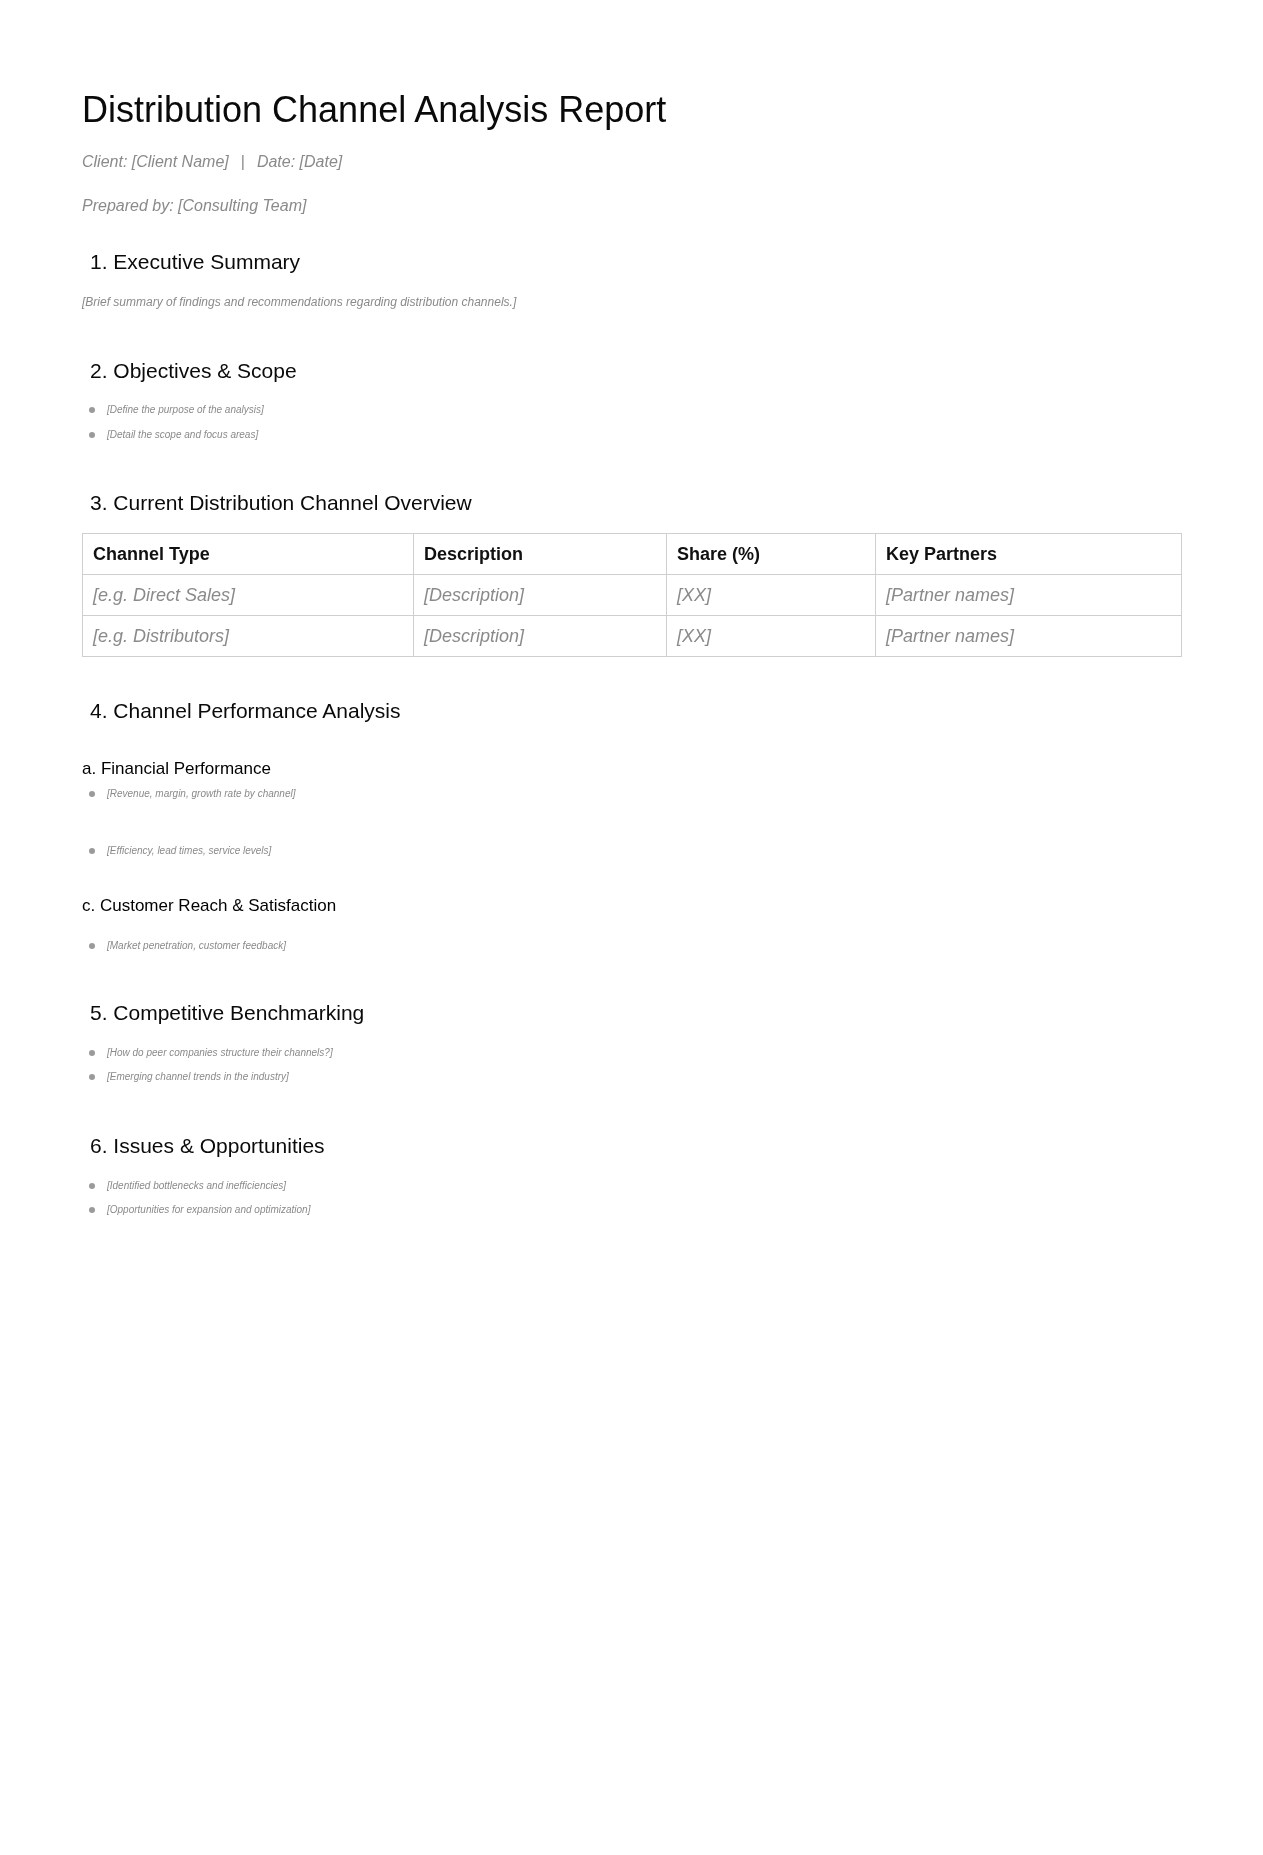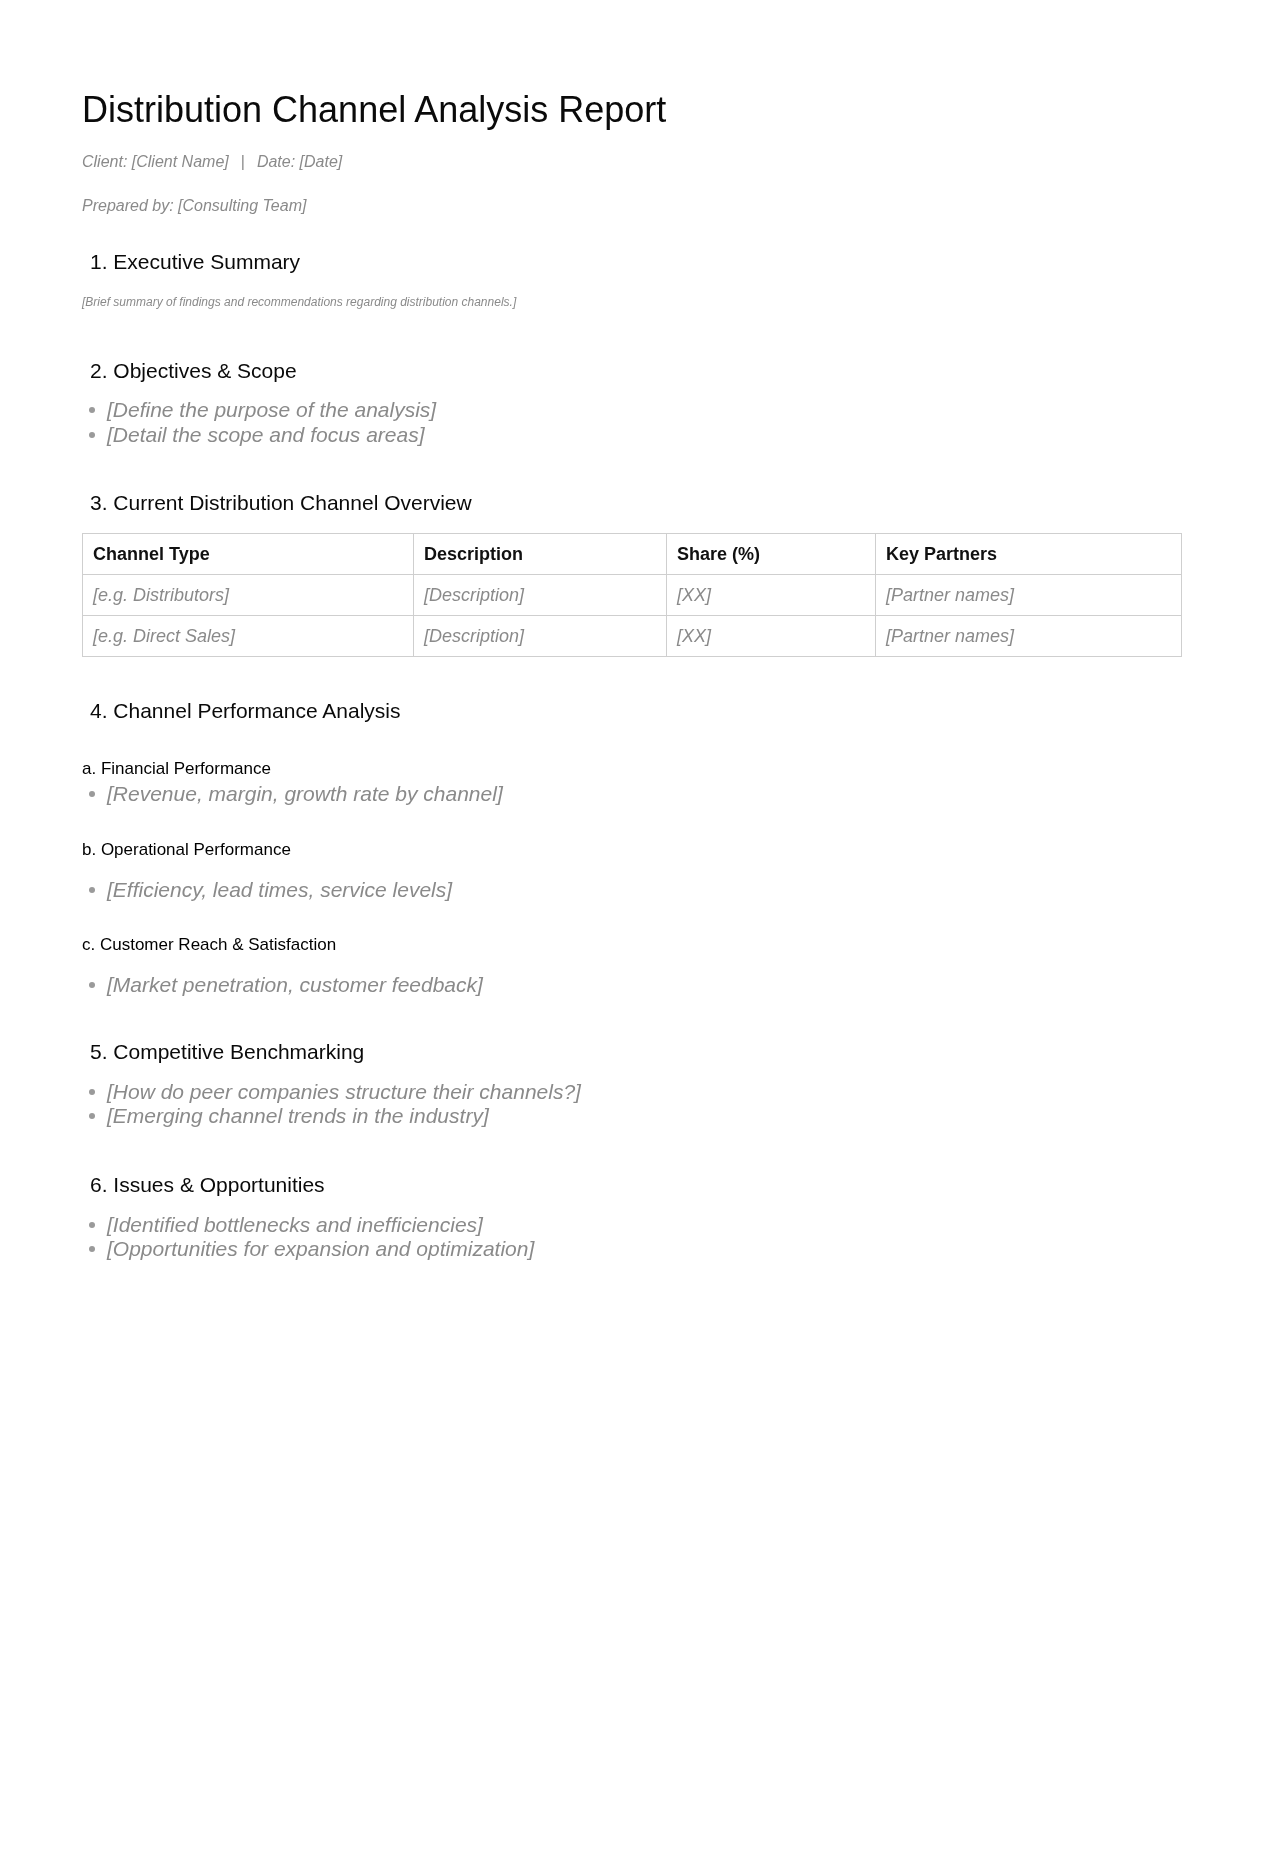--- a/index.html
+++ b/index.html
@@ -52,21 +52,21 @@
     ul.bullets {
       list-style: none;
       margin: 0;
       padding: 0;
     }
     ul.bullets li {
       position: relative;
       padding-left: 25px;
       font-style: italic;
       color: #8a8a8a;
-      font-size: 21px;
+      font-size: 10px;
       line-height: 24.5px;
     }
     ul.bullets li .dot {
       position: absolute;
       left: 7px;
       top: 9px;
       width: 6px;
       height: 6px;
       border-radius: 50%;
       background: #9a9a9a;
@@ -123,47 +123,46 @@
       <thead>
         <tr>
           <th>Channel Type</th>
           <th>Description</th>
           <th>Share (%)</th>
           <th>Key Partners</th>
         </tr>
       </thead>
       <tbody>
         <tr>
-          <td>[e.g. Distributors]</td>
+          <td>[e.g. Direct Sales]</td>
           <td>[Description]</td>
           <td>[XX]</td>
           <td>[Partner names]</td>
         </tr>
         <tr>
-          <td>[e.g. Direct Sales]</td>
+          <td>[e.g. Distributors]</td>
           <td>[Description]</td>
           <td>[XX]</td>
           <td>[Partner names]</td>
         </tr>
       </tbody>
     </table>
   </section>
 
   <section style="margin-top:41px;">
     <h2>4. Channel Performance Analysis</h2>
 
     <div style="margin-top:34px;">
       <h3>a. Financial Performance</h3>
       <ul class="bullets" style="margin-top:2px;">
         <li><span class="dot"></span><span>[Revenue, margin, growth rate by channel]</span></li>
       </ul>
     </div>
 
     <div style="margin-top:32px;">
-      <h3>b. Operational Performance</h3>
       <ul class="bullets" style="margin-top:17px;">
         <li><span class="dot"></span><span>[Efficiency, lead times, service levels]</span></li>
       </ul>
     </div>
 
     <div style="margin-top:32px;">
       <h3>c. Customer Reach &amp; Satisfaction</h3>
       <ul class="bullets" style="margin-top:17px;">
         <li><span class="dot"></span><span>[Market penetration, customer feedback]</span></li>
       </ul>

